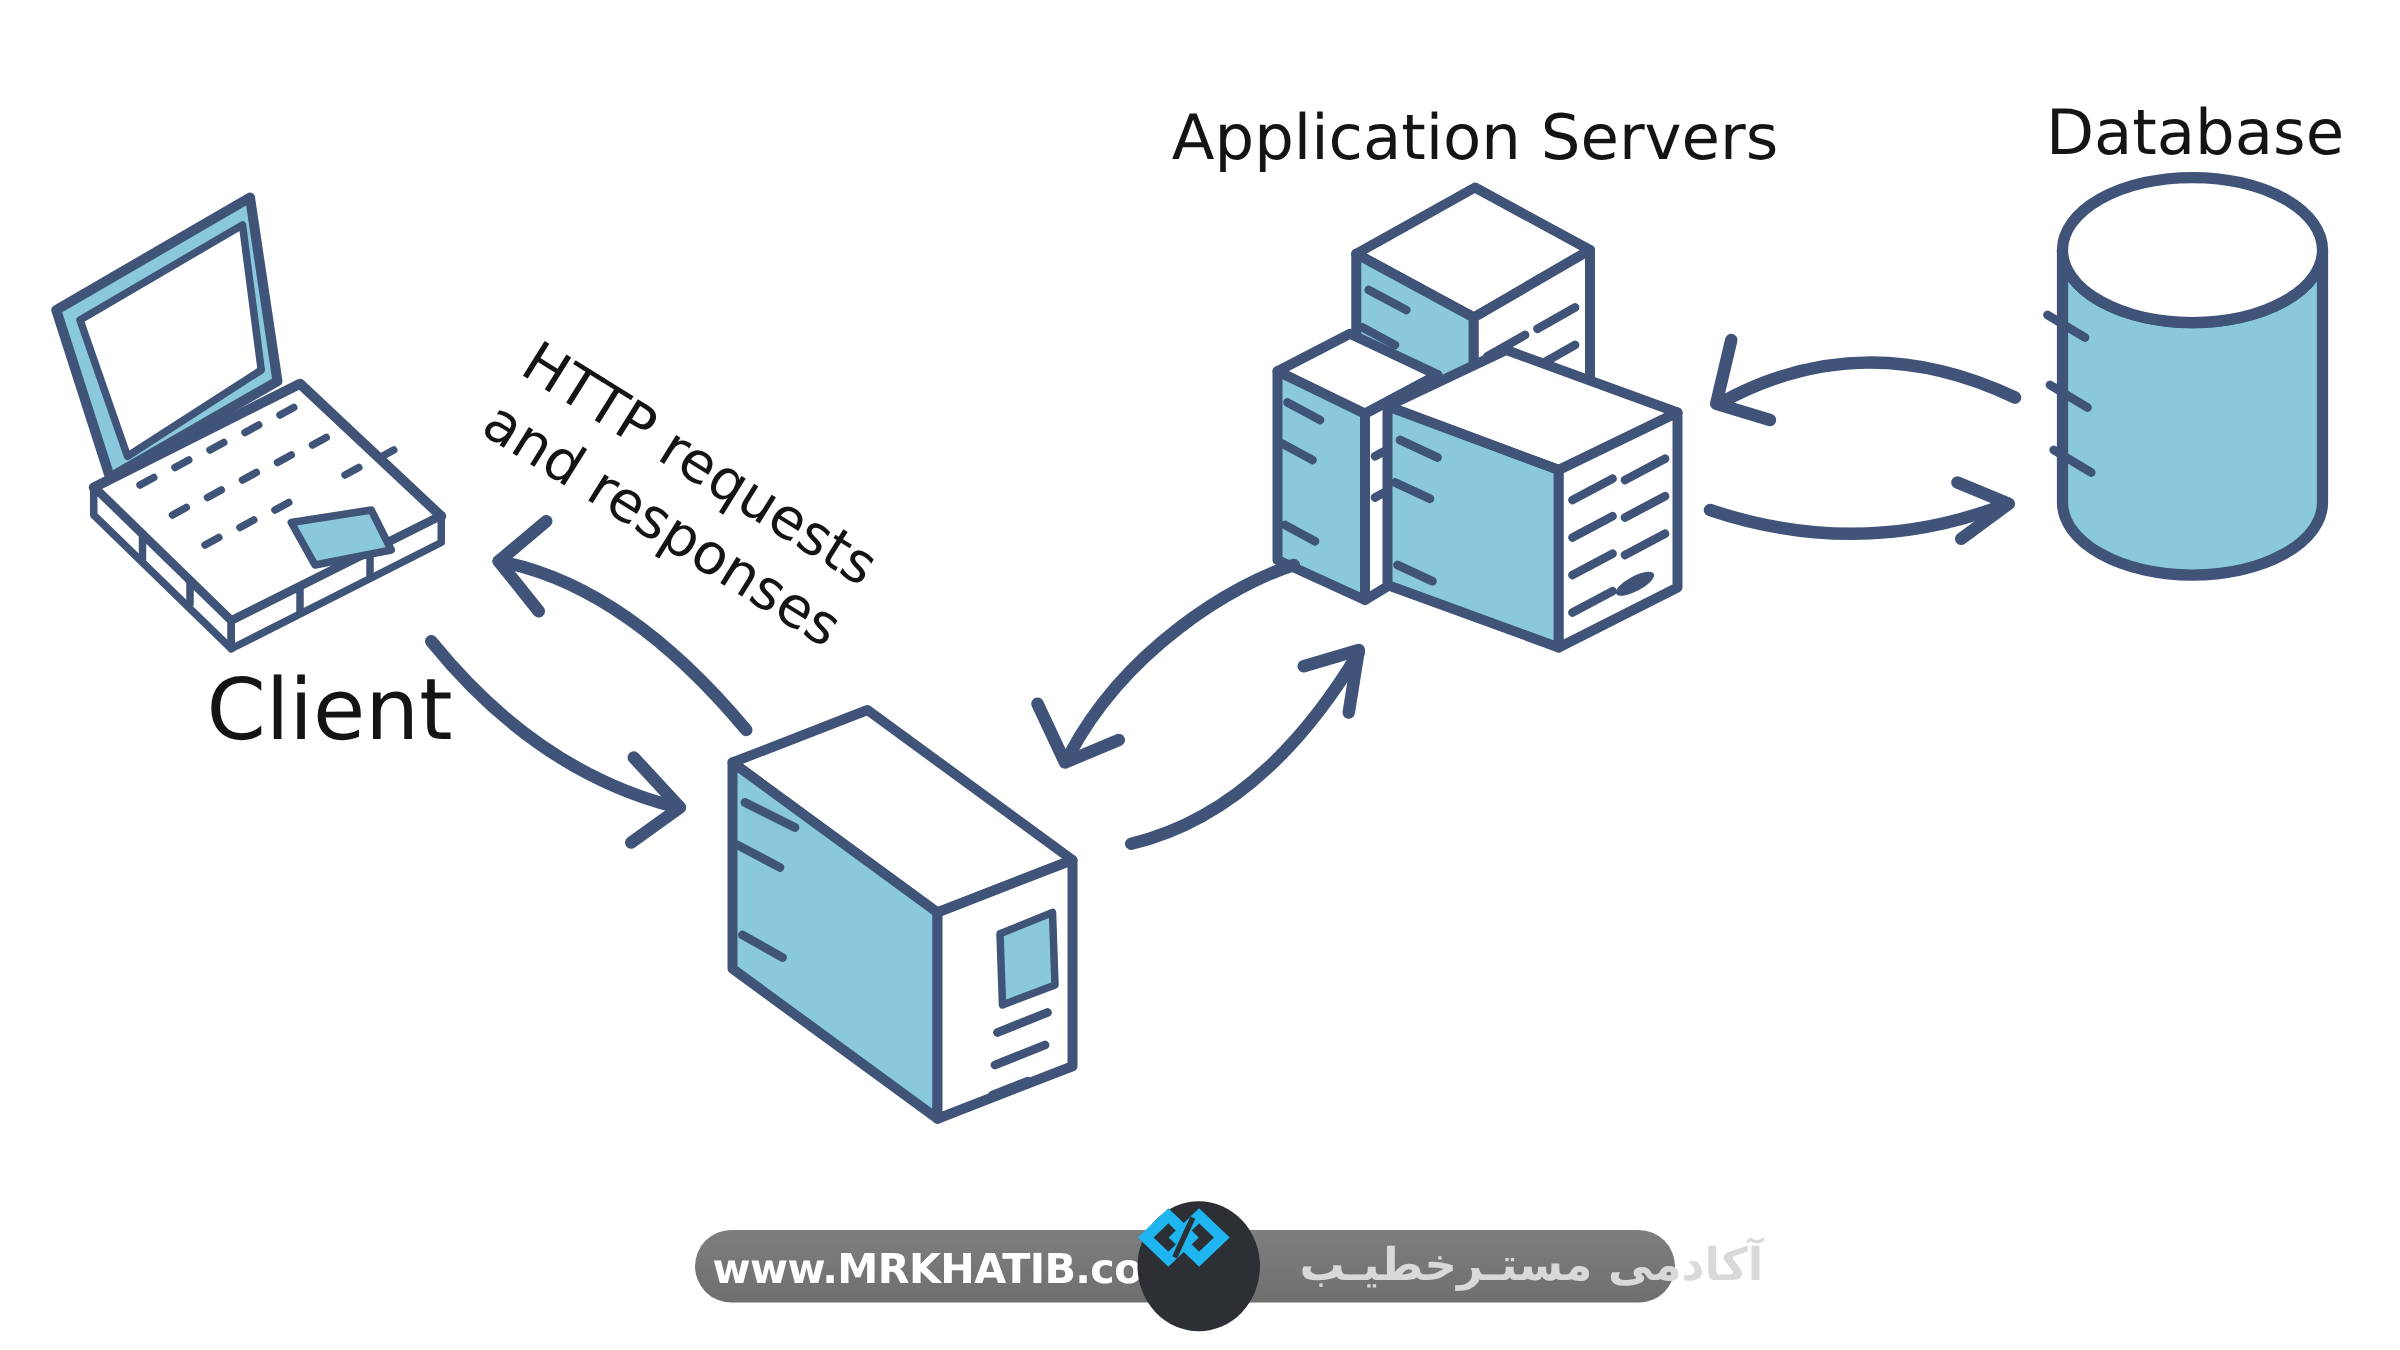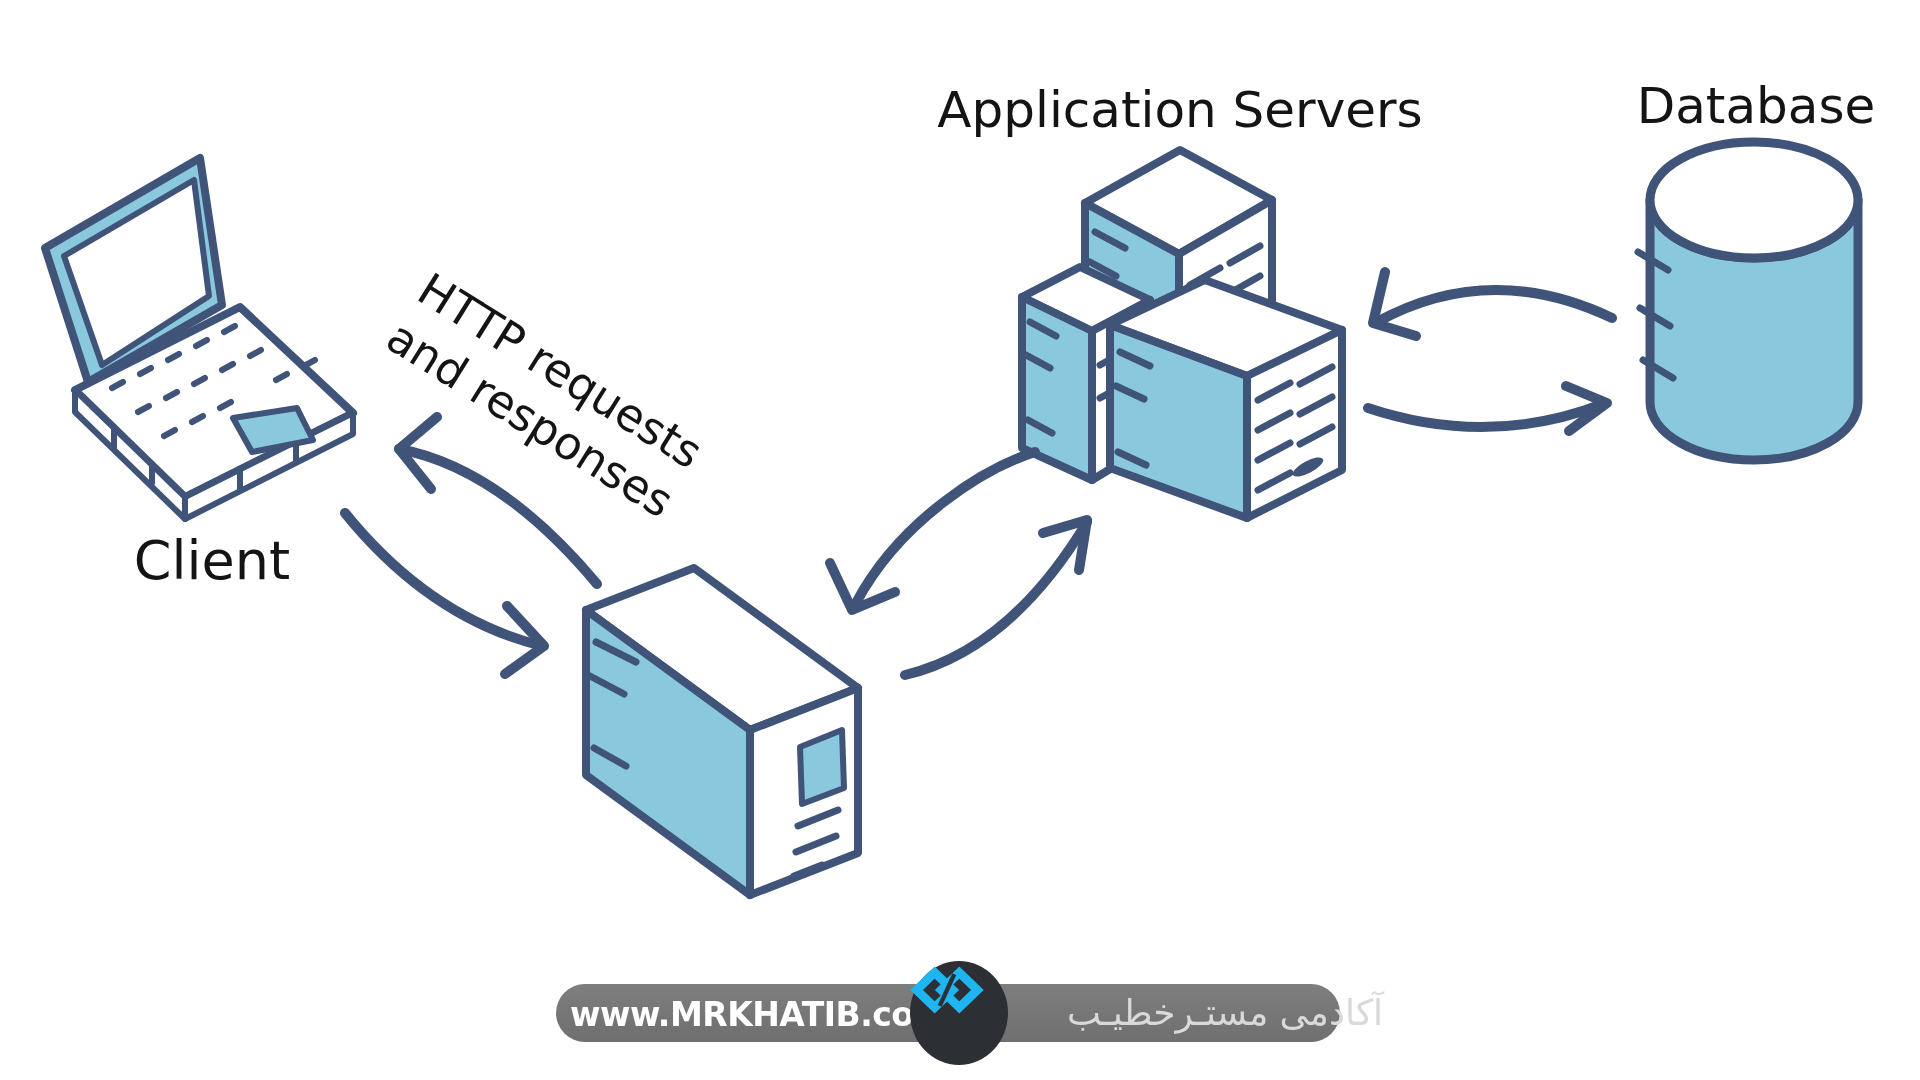--- a/index.html
+++ b/index.html
@@ -9,34 +9,34 @@
   .fw{fill:#ffffff;stroke:var(--navy,#3f5478);stroke-width:8;stroke-linecap:round;stroke-linejoin:round;}
   .fb{fill:var(--blue,#8ac8de);stroke:var(--navy,#3f5478);stroke-width:8;stroke-linecap:round;stroke-linejoin:round;}
   .fb6{fill:var(--blue,#8ac8de);stroke:var(--navy,#3f5478);stroke-width:6;stroke-linejoin:round;}
   .fw6{fill:#ffffff;stroke:var(--navy,#3f5478);stroke-width:6;stroke-linejoin:round;}
   .dash{fill:none;stroke:var(--navy,#3f5478);stroke-width:7;stroke-linecap:round;}
   .key{fill:none;stroke:var(--navy,#3f5478);stroke-width:6;stroke-linecap:round;}
   .arrow{fill:none;stroke:var(--navy,#3f5478);stroke-width:10;stroke-linecap:round;stroke-linejoin:round;}
   .blob{fill:var(--navy,#3f5478);stroke:none;}
   
   .lbl{position:absolute;text-align:center;line-height:1.15;}
-  .lbl-client{left:62px;top:530px;width:300px;font-size:54px;}
+  .lbl-client{left:62px;top:530px;width:300px;font-size:68px;text-align:right;}
   .lbl-web{left:575px;top:940px;width:320px;font-size:54px;}
   .lbl-app{left:905px;top:82px;width:550px;font-size:50px;}
   .lbl-db{left:1606px;top:78px;width:300px;font-size:50px;}
   .lbl-transform{left:1265px;top:516px;width:500px;font-size:47px;line-height:1.28;white-space:pre-line;}
   .lbl-http{left:375px;top:338px;width:340px;font-size:45px;line-height:1.27;white-space:pre-line;
             transform:rotate(32deg);transform-origin:50% 50%;}
   
   .banner-pill{position:absolute;left:556px;top:984px;width:784px;height:58px;border-radius:29px;
                background:linear-gradient(180deg,var(--banner_gray,#7e7e7e) 0%,var(--banner_gray_dark,#6f6f6f) 100%);}
   .banner-url{position:absolute;left:570px;top:995px;width:340px;text-align:center;
               font-size:33px;font-weight:800;letter-spacing:-0.5px;color:var(--footer_text,#fff);}
   .banner-brand{position:absolute;left:1030px;top:992px;width:390px;text-align:center;direction:rtl;
-                font-size:36px;font-weight:400;color:var(--footer_text_dim,#d9d9d9);}
+                font-size:36px;font-weight:700;color:var(--footer_text_dim,#d9d9d9);}
   .banner-circle{position:absolute;left:910px;top:961px;width:98px;height:104px;border-radius:50%;
                  background:var(--circle_dark,#2c2f33);display:flex;align-items:center;justify-content:center;}
   .logo-svg{position:static;width:74px;height:58px;}
   .logo-d{fill:none;stroke:var(--logo_cyan,#1fb5f1);stroke-width:12;stroke-linejoin:miter;}
   .logo-slash{stroke:var(--circle_dark,#2c2f33);stroke-width:6;}
 </style>
 </head>
 <body>
 
 <div class="stage">

